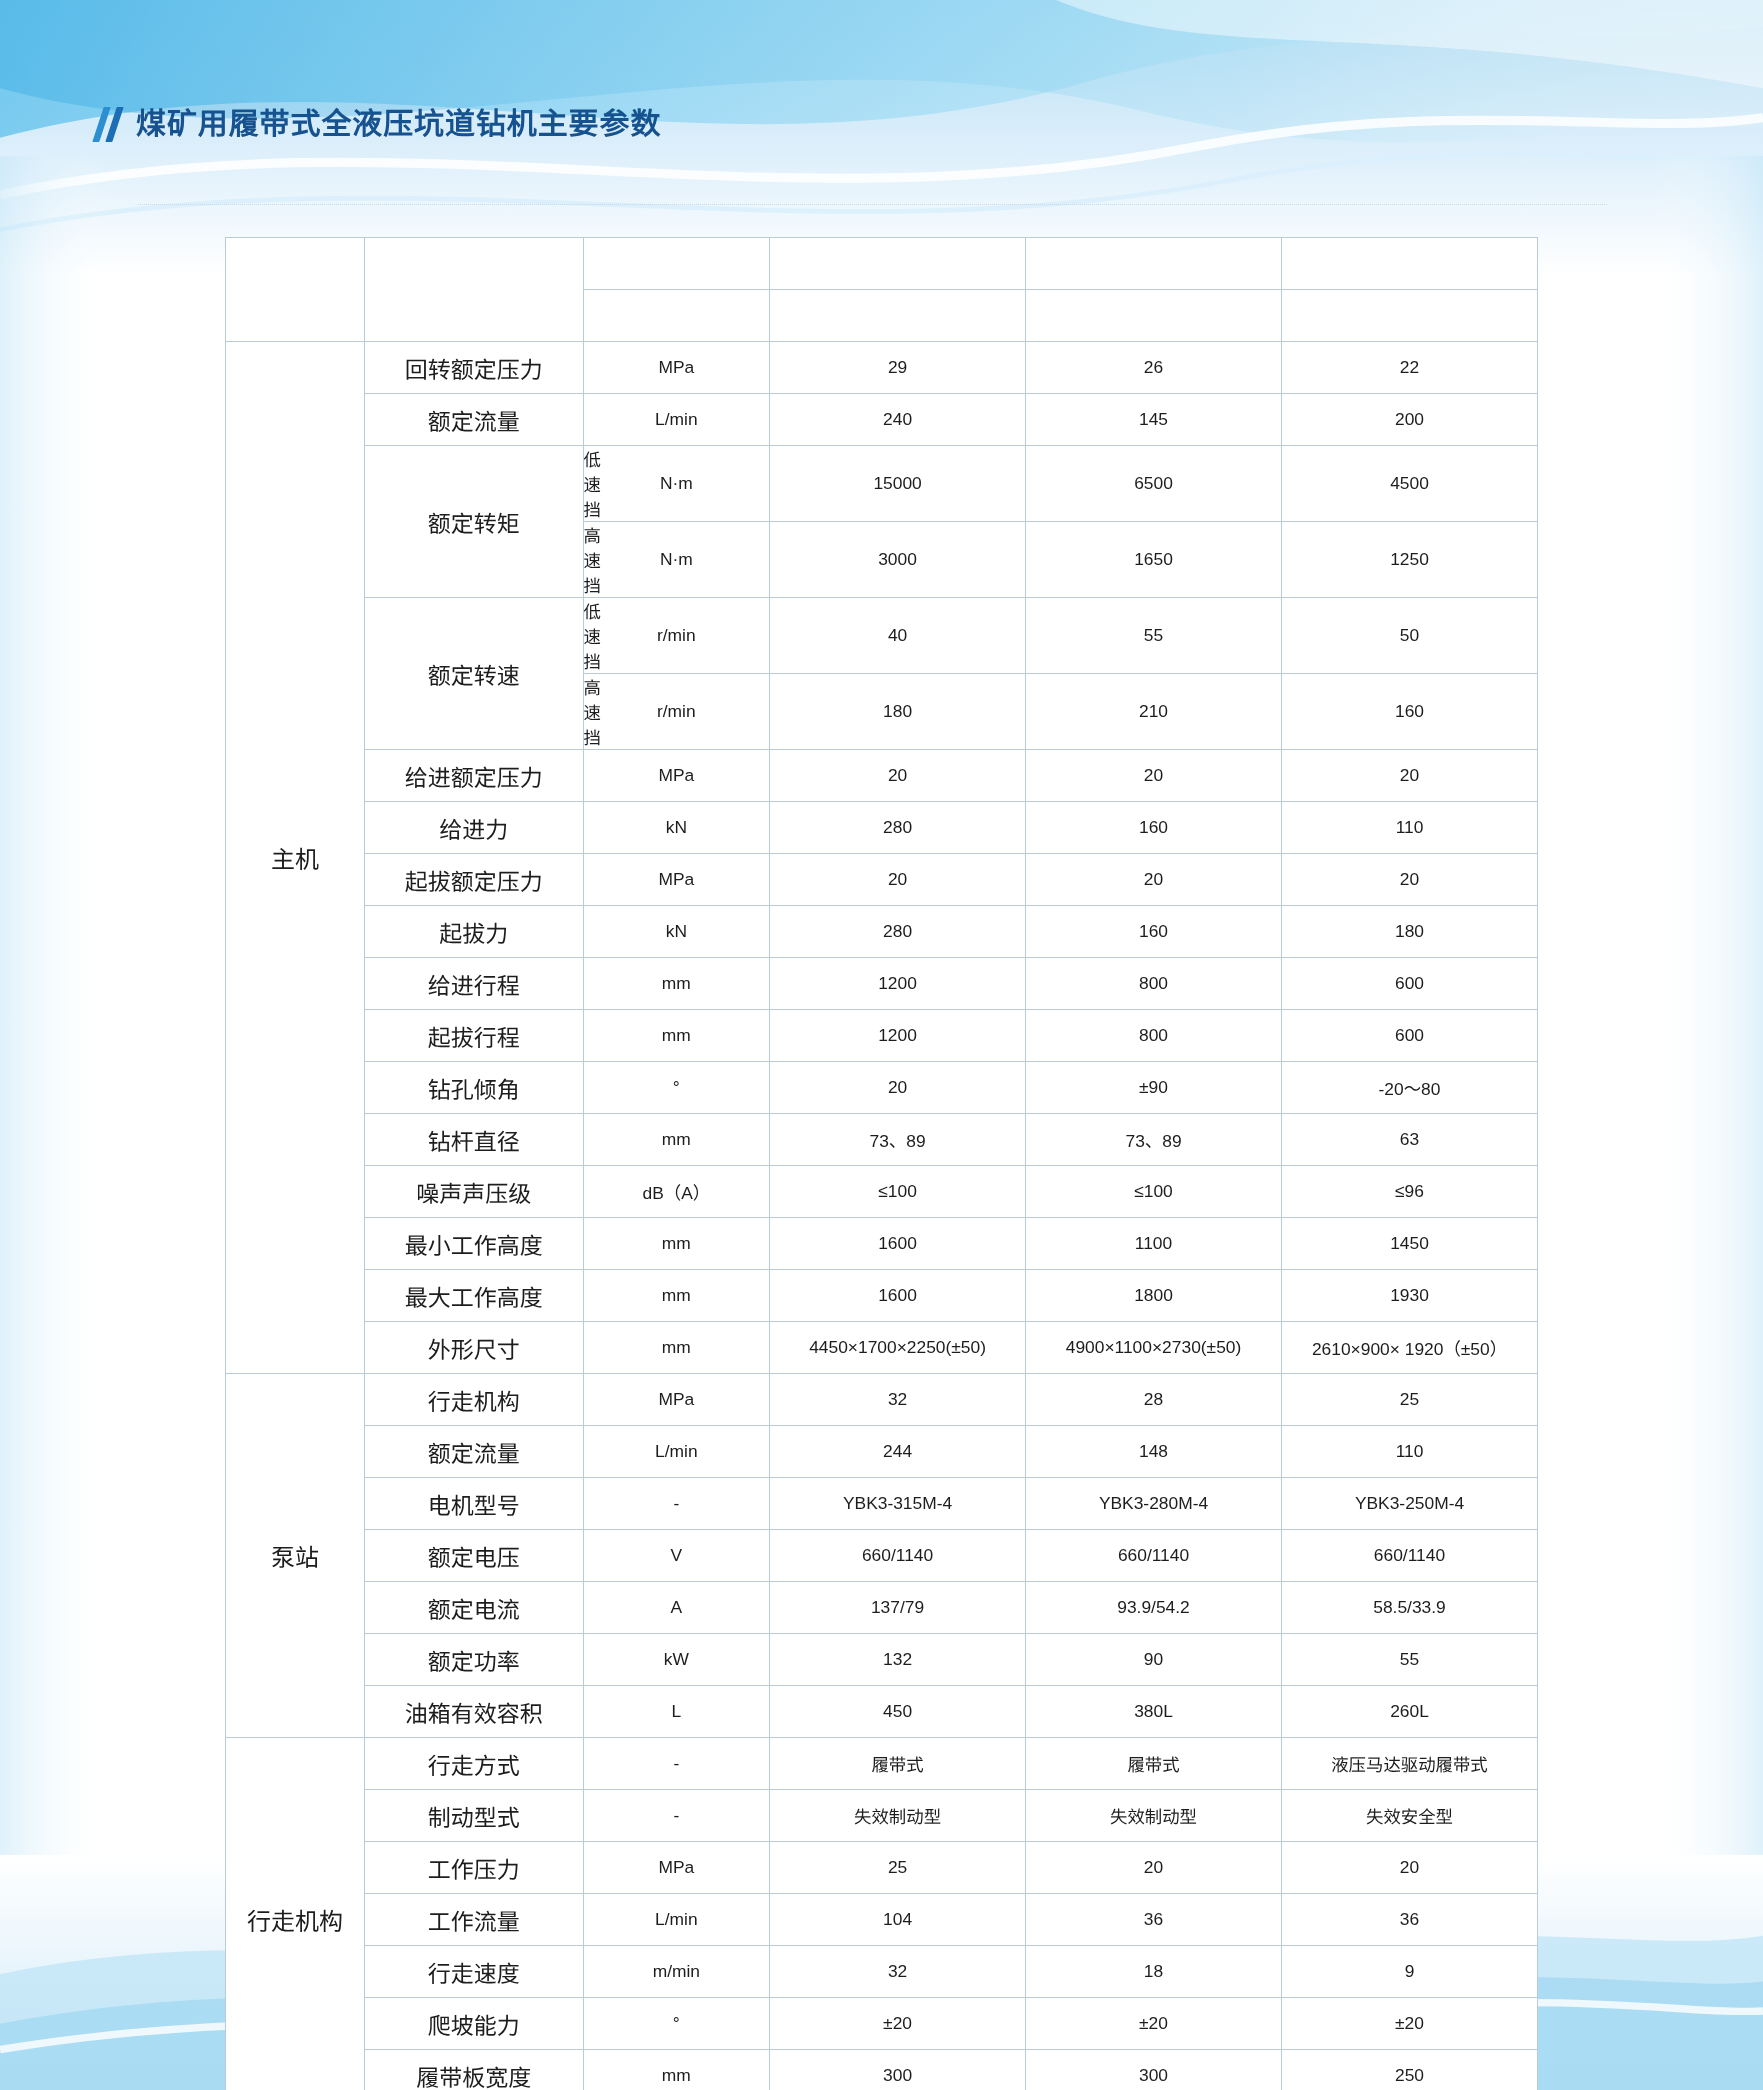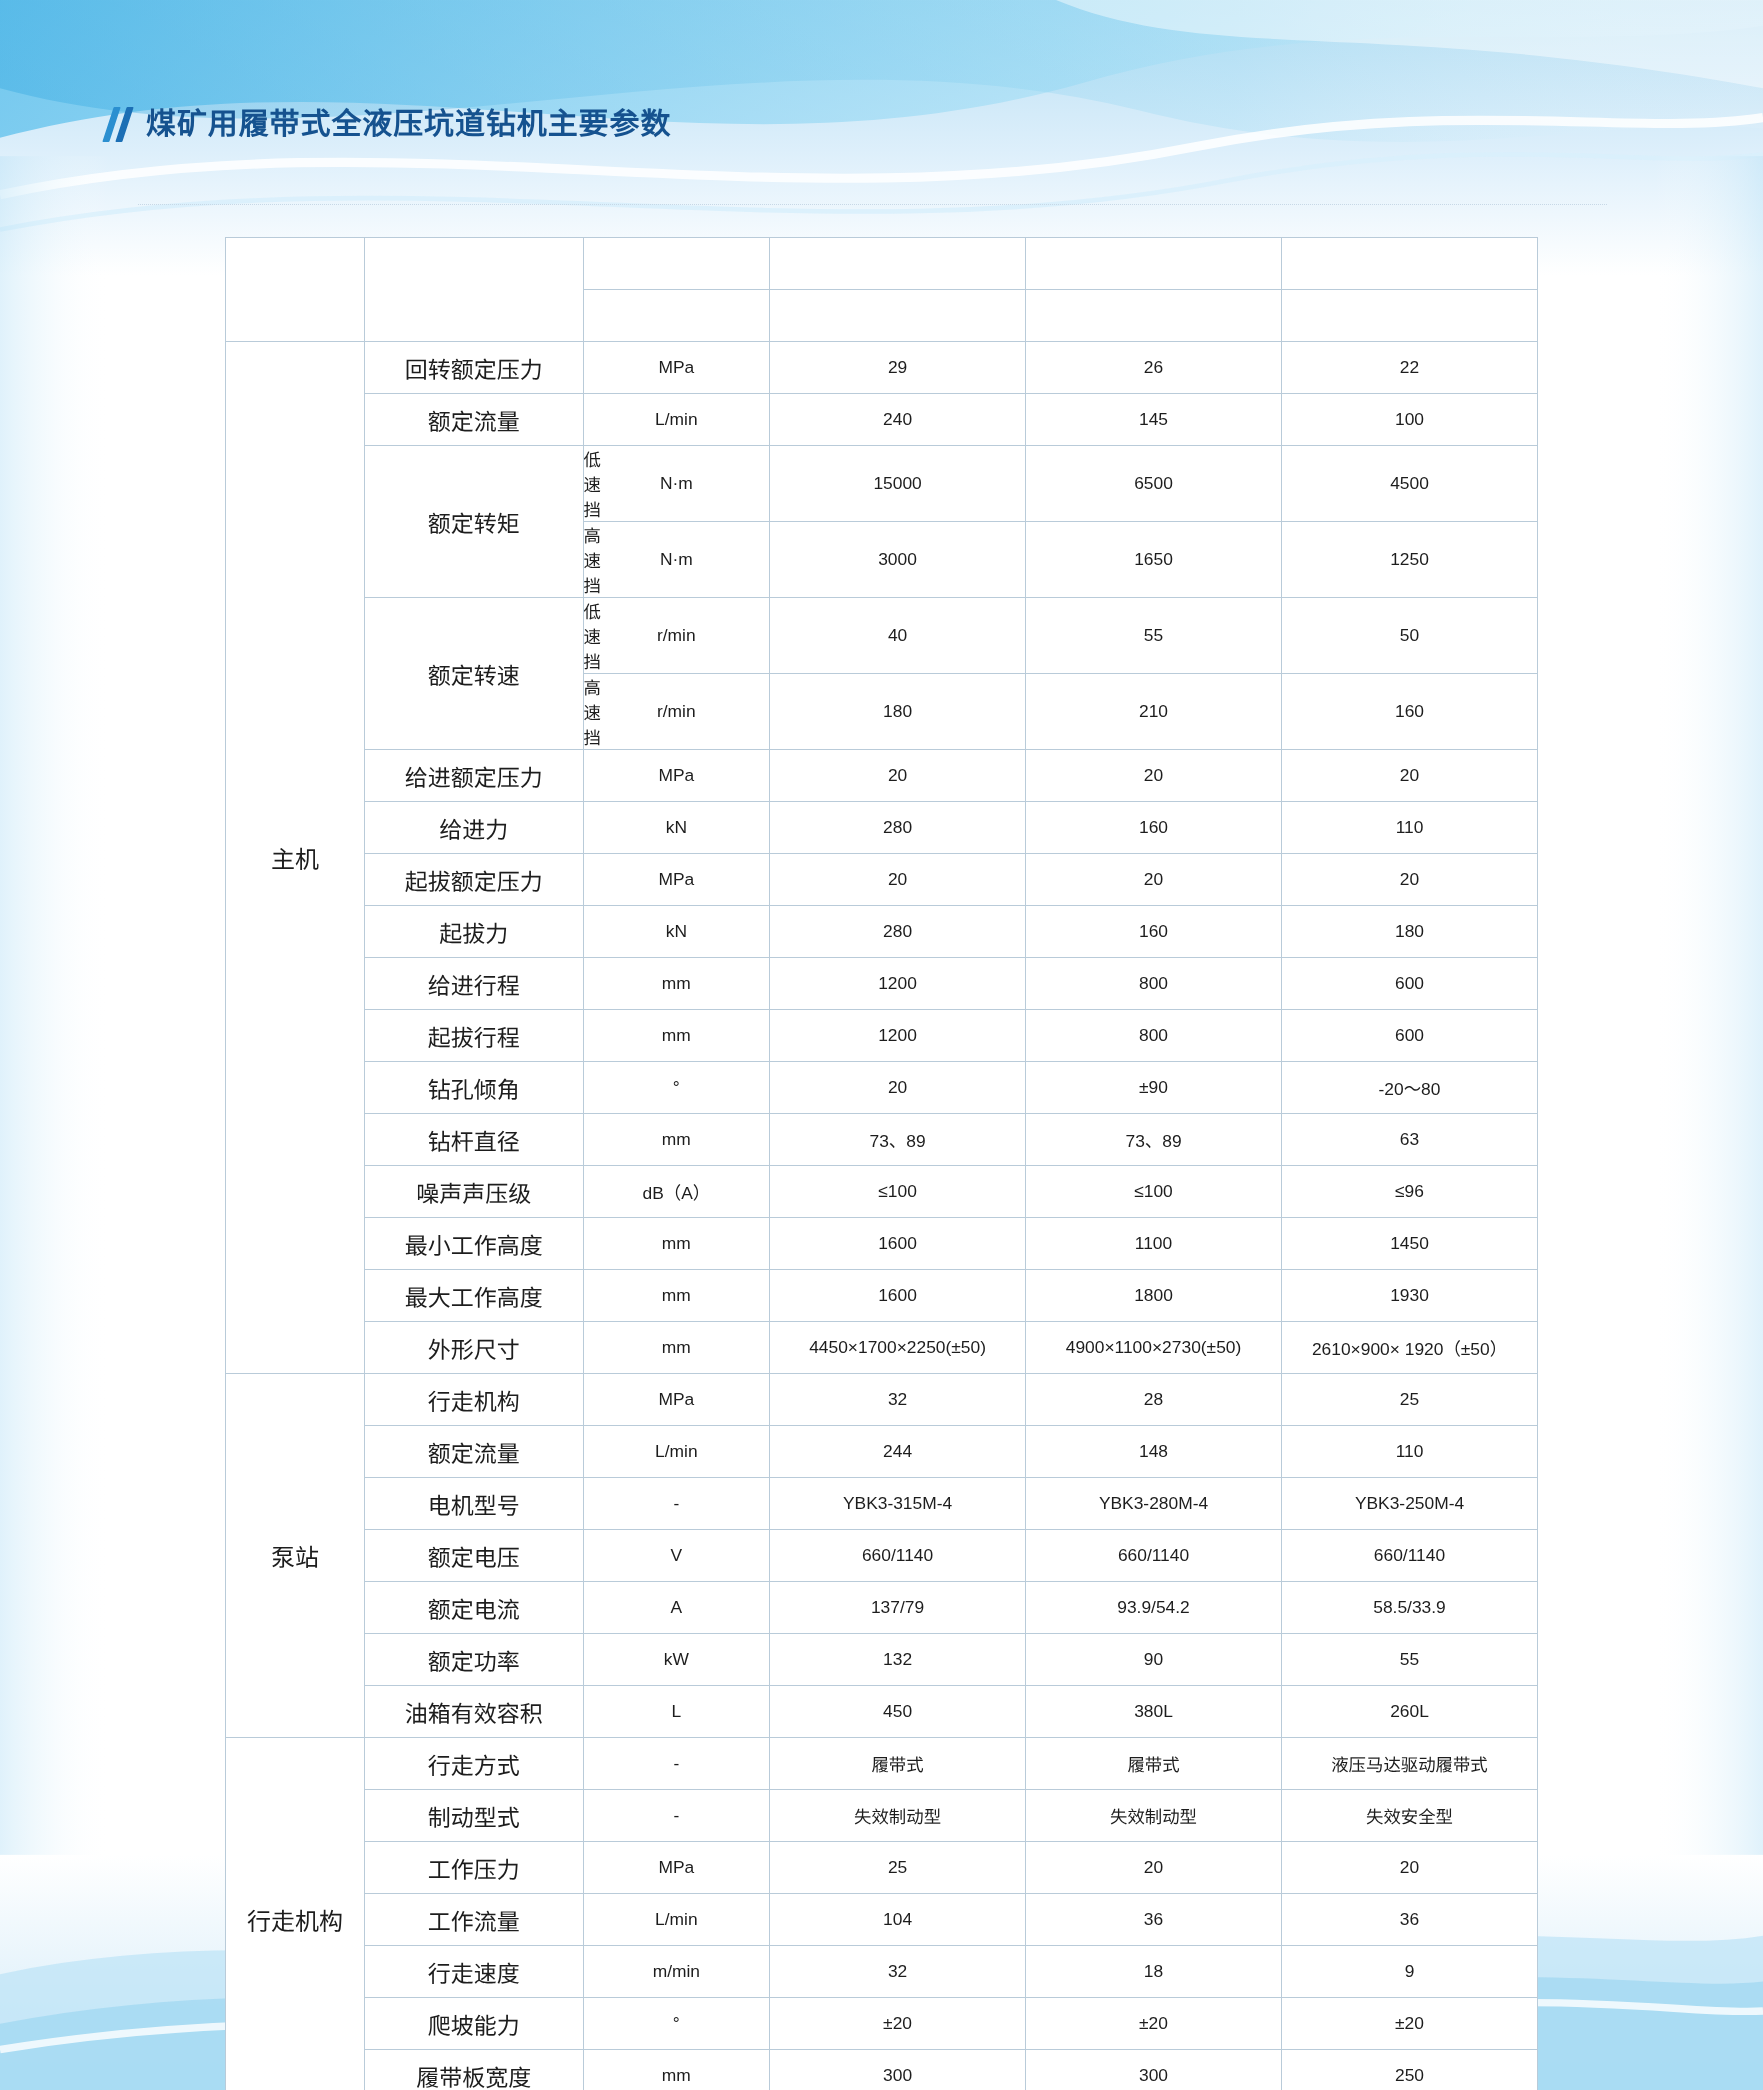--- a/index.html
+++ b/index.html
@@ -27,21 +27,21 @@
   
   .page {
     position: relative;
     z-index: 2;
     width: 1763px;
     height: 2090px;
     box-sizing: border-box;
   }
   .header {
     position: absolute;
-    left: 10px;
+    left: 0;
     top: 92px;
     width: 1656px;
     height: 64px;
     display: flex;
     align-items: center;
   }
   .header-mark {
     margin-left: 96px;
     width: 40px;
     height: 42px;
@@ -227,21 +227,21 @@
             <td class="unit">MPa</td>
             <td class="val">29</td>
             <td class="val">26</td>
             <td class="val">22</td>
           </tr>
           <tr>
             <td class="metric" colspan="2">额定流量</td>
             <td class="unit">L/min</td>
             <td class="val">240</td>
             <td class="val">145</td>
-            <td class="val">100</td>
+            <td class="val">200</td>
           </tr>
           <tr>
             <td class="metric" rowspan="2">额定转矩</td>
             <td class="sub">低速挡</td>
             <td class="unit">N·m</td>
             <td class="val">15000</td>
             <td class="val">6500</td>
             <td class="val">4500</td>
           </tr>
           <tr>

